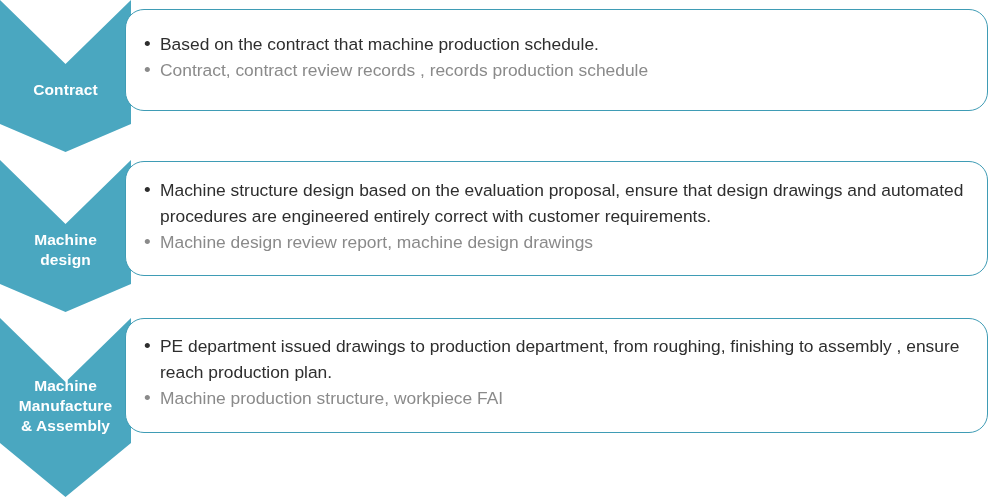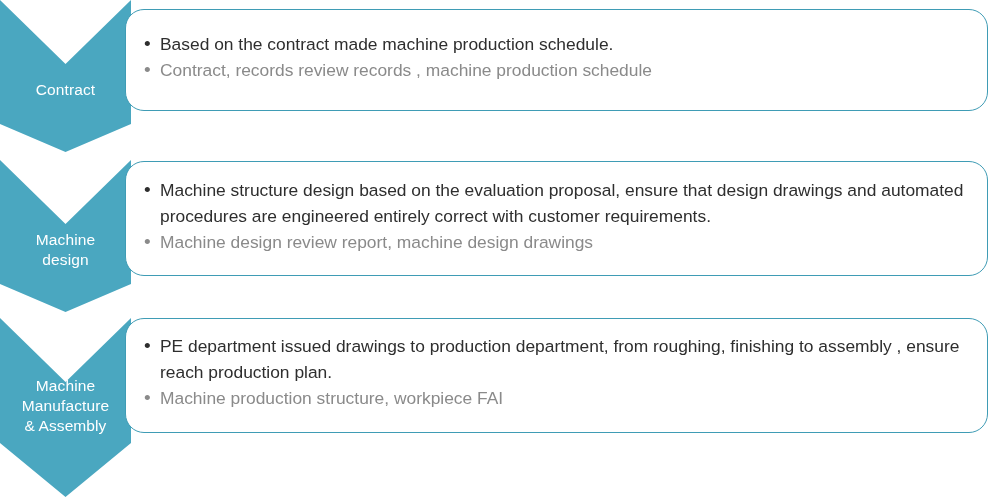--- a/index.html
+++ b/index.html
@@ -39,21 +39,21 @@
     position: absolute;
     top: 0;
     left: 0;
   }
   .chevron-label {
     position: absolute;
     left: 0;
     width: 131px;
     text-align: center;
     color: #ffffff;
-    font-weight: normal;
+    font-weight: bold;
     font-size: 15.5px;
     line-height: 20px;
     letter-spacing: 0.1px;
     z-index: 3;
     pointer-events: none;
     white-space: pre-line;
   }
 
   
   .content-box {
@@ -107,25 +107,25 @@
       <svg class="chevron-svg" width="131" height="152" viewBox="0 0 131 152">
         <path d="M 0 0 L 65.5 64 L 131 0 L 131 124 L 65.5 152 L 0 124 Z" fill="#4aa7c0"></path>
       </svg>
       <div class="chevron-label" style="top:80px;">Contract</div>
     </div>
 
     <div class="content-box" style="left:125px; top:9px; width:863px; height:102px;">
       <div class="bullets" style="top:21px;">
         <div class="bullet-row bullet-primary">
           <span class="bullet-dot">•</span>
-          <span class="bullet-text">Based on the contract made machine production schedule.</span>
+          <span class="bullet-text">Based on the contract that machine production schedule.</span>
         </div>
         <div class="bullet-row bullet-secondary">
           <span class="bullet-dot">•</span>
-          <span class="bullet-text">Contract, records review records , machine production schedule</span>
+          <span class="bullet-text">Contract, contract review records , records production schedule</span>
         </div>
       </div>
     </div>
   </div>
 
   <div class="stage" style="top:160px; height:152px;">
 
     <div class="chevron-wrap" style="top:0px; height:152px;">
       <svg class="chevron-svg" width="131" height="152" viewBox="0 0 131 152">
         <path d="M 0 0 L 65.5 64 L 131 0 L 131 124 L 65.5 152 L 0 124 Z" fill="#4aa7c0"></path>

